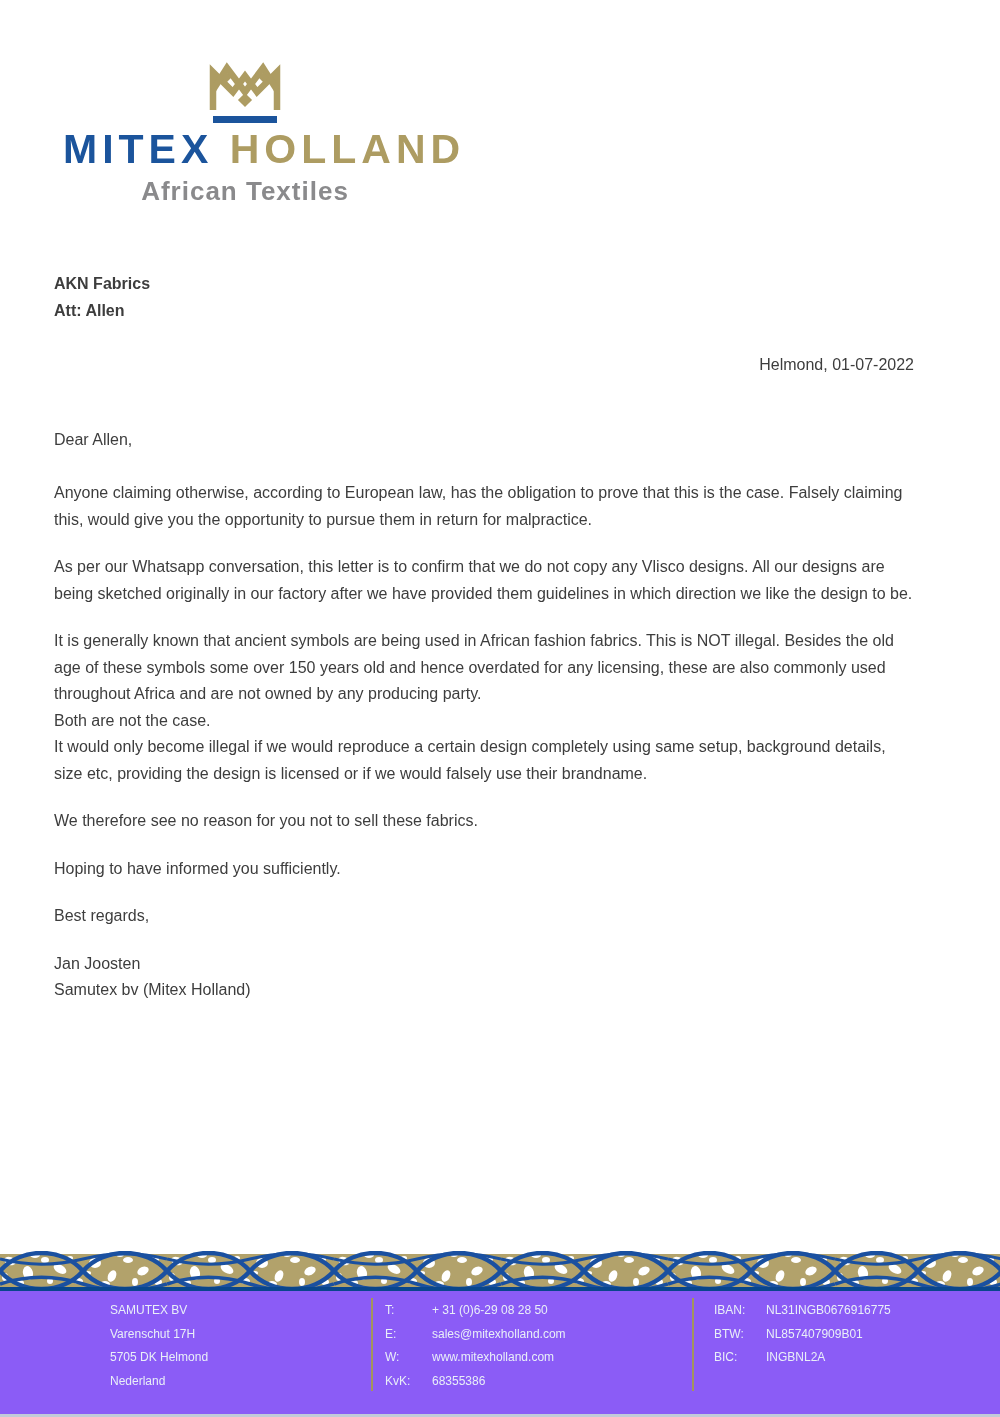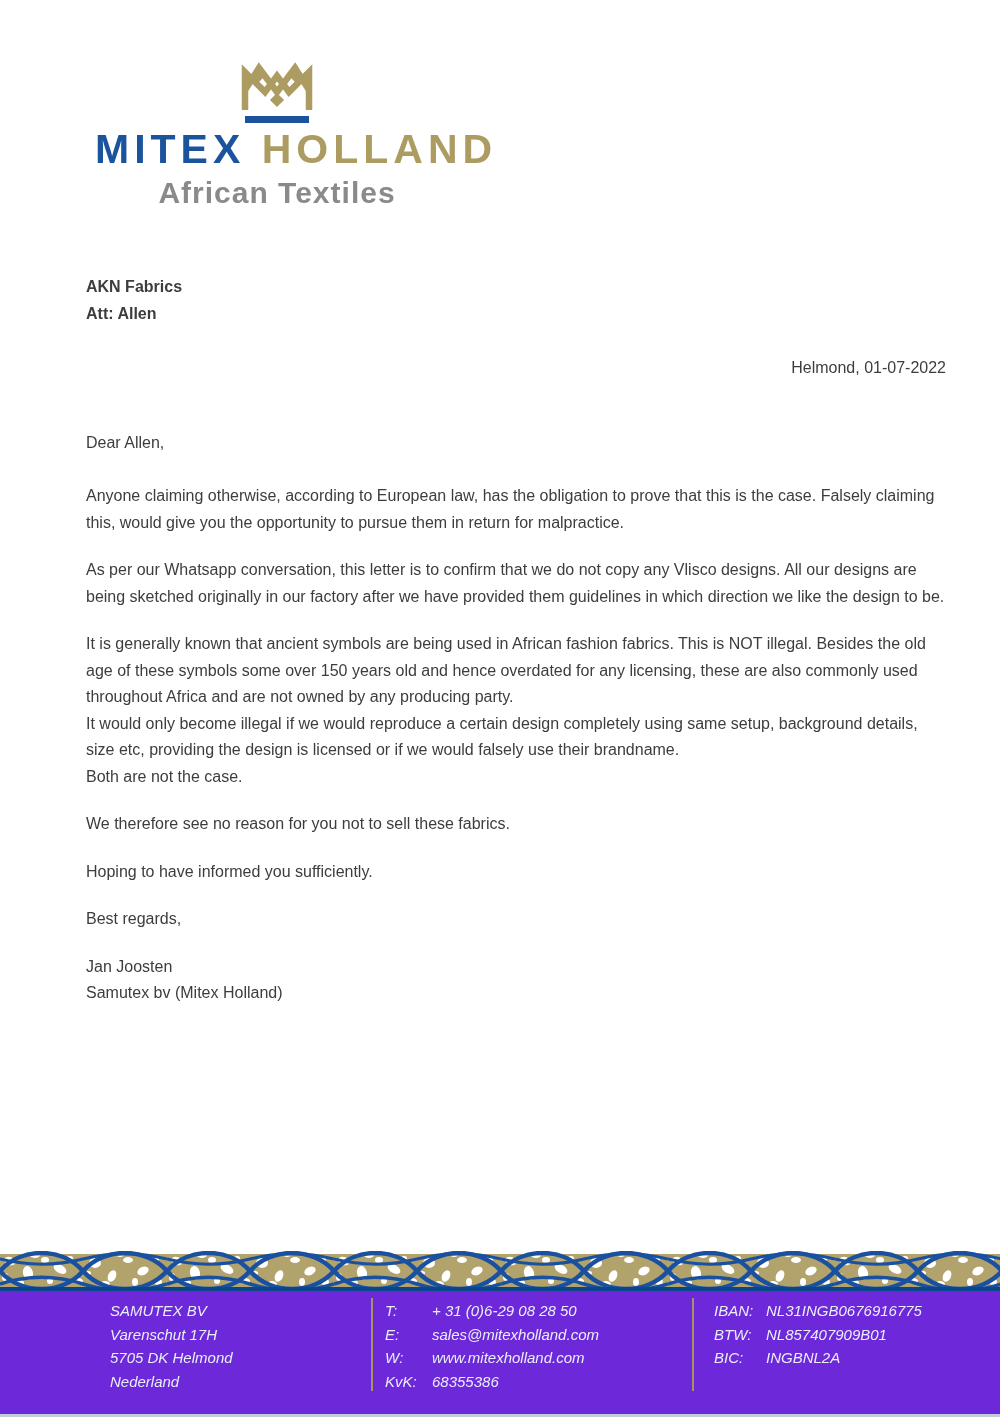--- a/index.html
+++ b/index.html
@@ -3,33 +3,33 @@
 <meta charset="utf-8">
 <style>
   * { margin: 0; padding: 0; box-sizing: border-box; }
   html, body { width: 1000px; height: 1417px; }
   body {
     font-family: "Liberation Sans", sans-serif;
     background: #ffffff;
     position: relative;
     overflow: hidden;
   }
-  .page { position: absolute; inset: 0; background: #ffffff; padding-left: 32px; }
+  .page { position: absolute; inset: 0; background: #ffffff; }
 
   
   .logo-block { margin: 62px 0 0 63px; width: 364px; text-align: center; }
   .crown-svg { display: block; margin: 0 auto 4px auto; }
   .wordmark {
     font-size: 41px; font-weight: bold; letter-spacing: 5px;
     line-height: 1.05; white-space: nowrap;
   }
   .wm-blue { color: #1B549C; }
   .wm-gold { color: #AD9C62; }
   .tagline {
-    font-size: 30px; font-weight: bold; color: #8A8A8C;
+    font-size: 26px; font-weight: bold; color: #8A8A8C;
     letter-spacing: 1px; margin-top: 5px;
   }
 
   
   .letter {
     margin: 64px 86px 0 54px;
     width: 860px;
     font-size: 16px;
     line-height: 26.5px;
     color: #3D3D3D;
@@ -39,25 +39,24 @@
   .dateline { margin-bottom: 48px; text-align: right; }
   .salutation { margin-bottom: 27px; }
   .paragraph { margin-bottom: 21px; }
 
   
   .footer { position: absolute; left: 0; right: 0; bottom: 0; }
   .band-svg { display: block; width: 1000px; height: 40px; }
   .footer-main {
     position: relative;
     height: 126px;
-    background: #6d28d9;
+    background: #8b5cf6;
     color: #E9EFF8;
-    font-size: 15px;
+    font-size: 12px;
     line-height: 23.5px;
-    font-style: italic;
   }
   .footer-col { position: absolute; top: 8px; white-space: nowrap; }
   .col-address { left: 110px; }
   .col-contact { left: 385px; }
   .col-bank    { left: 714px; }
   .footer-divider {
     position: absolute; top: 7px; width: 2px; height: 93px;
     background: #A3955C;
   }
   .divider-1 { left: 371px; }
@@ -106,22 +105,22 @@
     <div class="block paragraph">
       <div>Anyone claiming otherwise, according to European law, has the obligation to prove that this is the case. Falsely claiming this, would give you the opportunity to pursue them in return for malpractice.</div>
     </div>
 
     <div class="block paragraph">
       <div>As per our Whatsapp conversation, this letter is to confirm that we do not copy any Vlisco designs. All our designs are being sketched originally in our factory after we have provided them guidelines in which direction we like the design to be.</div>
     </div>
 
     <div class="block paragraph">
       <div>It is generally known that ancient symbols are being used in African fashion fabrics. This is NOT illegal. Besides the old age of these symbols some over 150 years old and hence overdated for any licensing, these are also commonly used throughout Africa and are not owned by any producing party.</div>
+      <div>Both are not the case.</div>
       <div>It would only become illegal if we would reproduce a certain design completely using same setup, background details, size etc, providing the design is licensed or if we would falsely use their brandname.</div>
-      <div>Both are not the case.</div>
     </div>
 
     <div class="block paragraph">
       <div>We therefore see no reason for you not to sell these fabrics.</div>
     </div>
 
     <div class="block paragraph">
       <div>Hoping to have informed you sufficiently.</div>
     </div>
 

